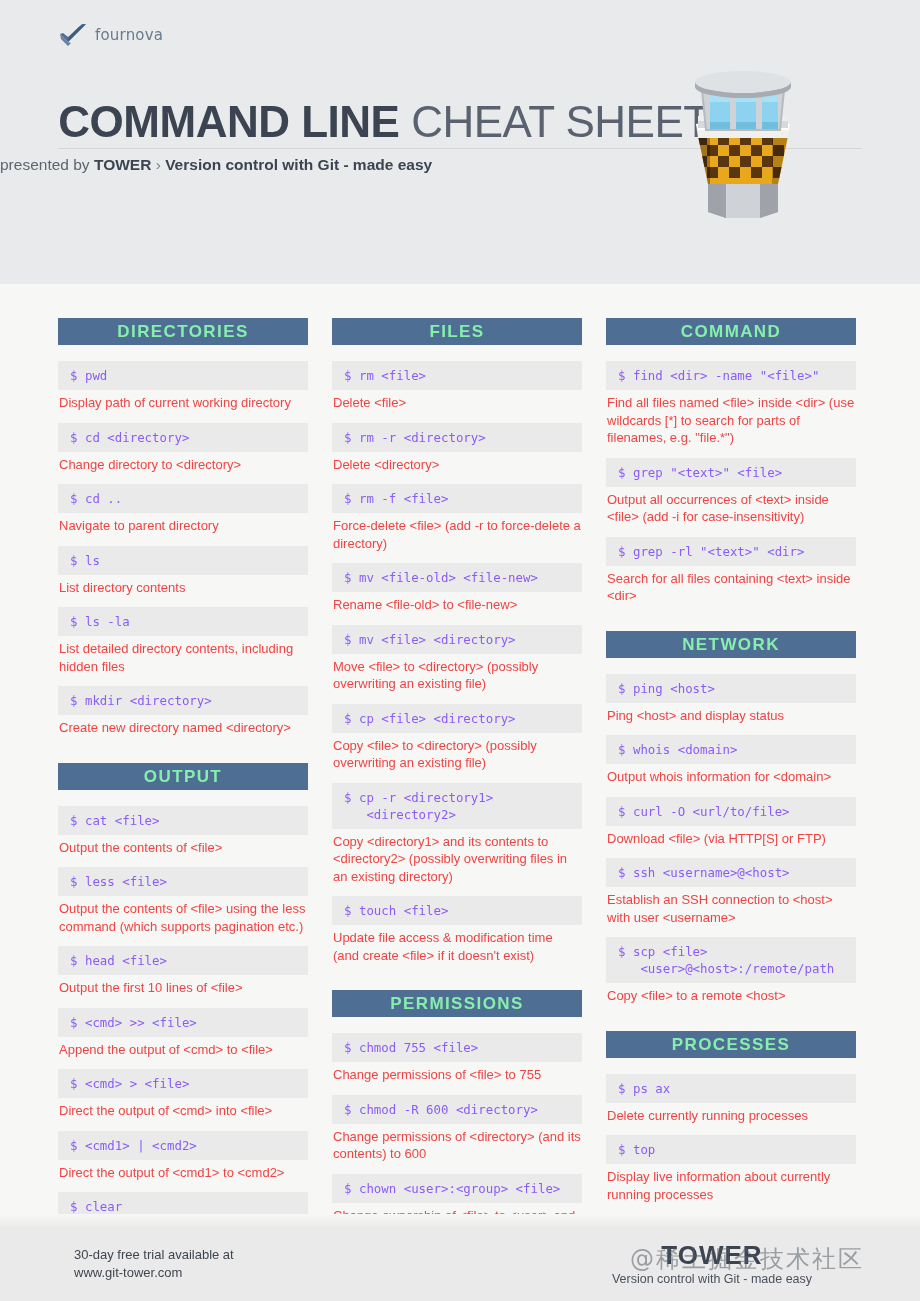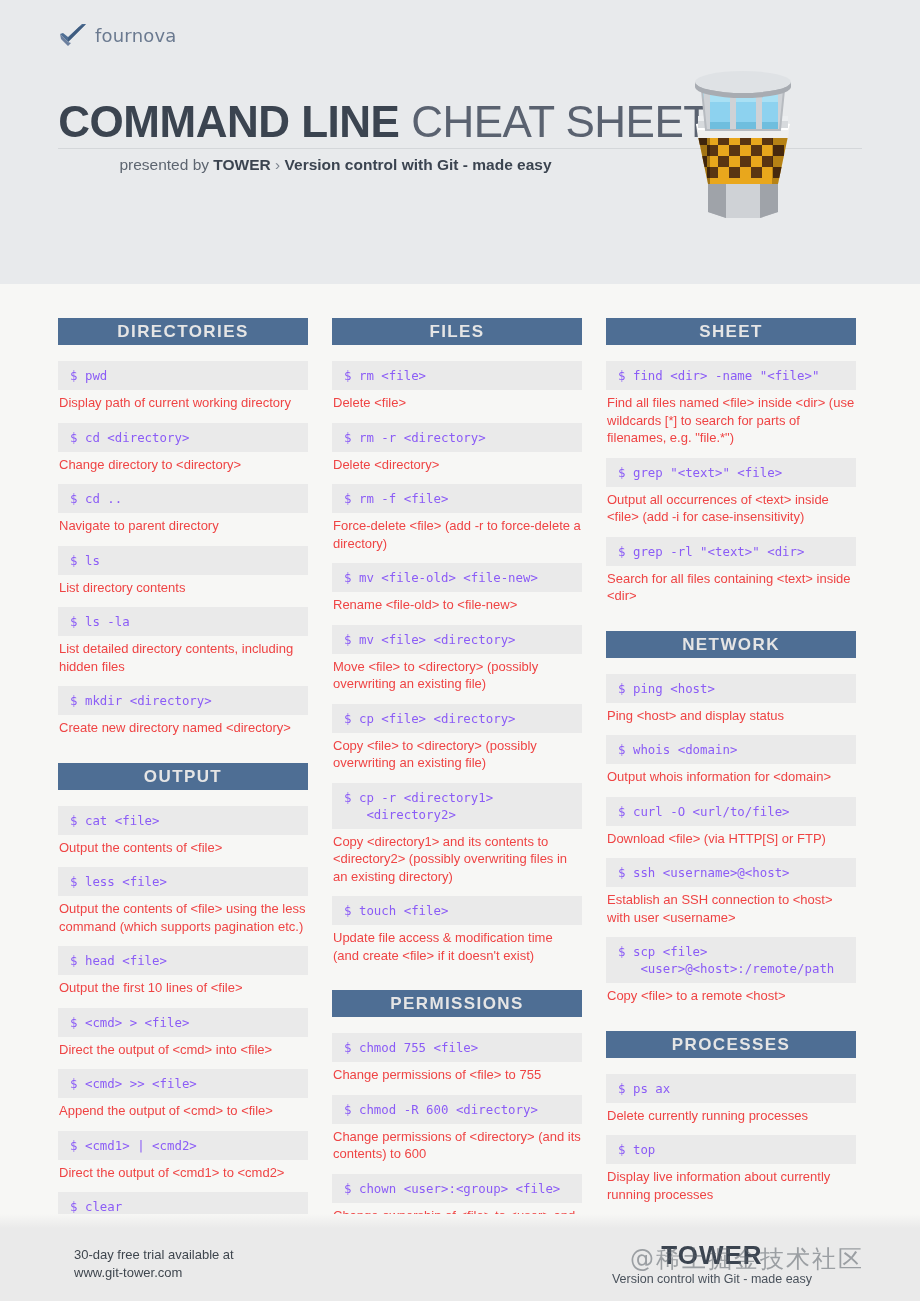--- a/index.html
+++ b/index.html
@@ -31,21 +31,21 @@
   .logo-wrap {
     position: absolute;
     left: 58px;
     top: 22px;
     display: flex;
     align-items: center;
     gap: 7px;
   }
   .logo-mark { width: 30px; height: 26px; display: block; }
   .logo-text {
-    font-size: 18px;
+    font-size: 15px;
     color: #6b7a90;
     letter-spacing: .2px;
     font-family: "DejaVu Sans", sans-serif;
   }
 
   .title-block {
     position: absolute;
     left: 0;
     top: 96px;
     width: 920px;
@@ -71,21 +71,20 @@
     width: 804px;
     height: 1px;
     background: #d4d7da;
   }
 
   .subtitle {
     position: absolute;
     left: 0;
     top: 156px;
     width: 871px;
-    text-align: center;
     padding-right: 200px;
     font-size: 15.5px;
     color: #5d6570;
     white-space: nowrap;
   }
   .subtitle .tower { font-weight: 700; color: #3b4450; }
   .subtitle .chev  { color: #7b838e; }
   .subtitle .tail  { font-weight: 700; color: #3b4450; }
 
   
@@ -105,21 +104,21 @@
     width: 920px;
     height: 930px;
     padding: 34px 58px 0 58px;
     display: flex;
     gap: 24px;
   }
   .col { width: 250px; flex: 0 0 250px; }
 
   .sect-head {
     background: #4e6e94;
-    color: #e5e5e5;
+    color: #86efac;
     text-align: center;
     font-size: 17px;
     font-weight: 700;
     letter-spacing: 1.4px;
     line-height: 27px;
     height: 27px;
     margin-bottom: 16px;
   }
   .sect-head.spaced { margin-top: 26px; }
 
@@ -322,26 +321,26 @@
         </div>
       <div class="entry">
           <div class="cmd">$ less &lt;file&gt;</div>
           <div class="desc">Output the contents of &lt;file&gt; using the less command (which supports pagination etc.)</div>
         </div>
       <div class="entry">
           <div class="cmd">$ head &lt;file&gt;</div>
           <div class="desc">Output the first 10 lines of &lt;file&gt;</div>
         </div>
       <div class="entry">
+          <div class="cmd">$ &lt;cmd&gt; &gt;&gt; &lt;file&gt;</div>
+          <div class="desc">Append the output of &lt;cmd&gt; to &lt;file&gt;</div>
+        </div>
+      <div class="entry">
           <div class="cmd">$ &lt;cmd&gt; &gt; &lt;file&gt;</div>
           <div class="desc">Direct the output of &lt;cmd&gt; into &lt;file&gt;</div>
-        </div>
-      <div class="entry">
-          <div class="cmd">$ &lt;cmd&gt; &gt;&gt; &lt;file&gt;</div>
-          <div class="desc">Append the output of &lt;cmd&gt; to &lt;file&gt;</div>
         </div>
       <div class="entry">
           <div class="cmd">$ &lt;cmd1&gt; | &lt;cmd2&gt;</div>
           <div class="desc">Direct the output of &lt;cmd1&gt; to &lt;cmd2&gt;</div>
         </div>
       <div class="entry">
           <div class="cmd">$ clear</div>
           <div class="desc">Clear the command line window</div>
         </div>
     </div>
@@ -391,21 +390,21 @@
           <div class="cmd">$ chmod -R 600 &lt;directory&gt;</div>
           <div class="desc">Change permissions of &lt;directory&gt; (and its contents) to 600</div>
         </div>
       <div class="entry">
           <div class="cmd">$ chown &lt;user&gt;:&lt;group&gt; &lt;file&gt;</div>
           <div class="desc">Change ownership of &lt;file&gt; to &lt;user&gt; and &lt;group&gt; (add -R to include a directory's contents)</div>
         </div>
     </div>
 
     <div class="col">
-      <div class="sect-head">SHEET</div>
+      <div class="sect-head">COMMAND</div>
       <div class="entry">
           <div class="cmd">$ find &lt;dir&gt; -name "&lt;file&gt;"</div>
           <div class="desc">Find all files named &lt;file&gt; inside &lt;dir&gt; (use wildcards [*] to search for parts of filenames, e.g. "file.*")</div>
         </div>
       <div class="entry">
           <div class="cmd">$ grep "&lt;text&gt;" &lt;file&gt;</div>
           <div class="desc">Output all occurrences of &lt;text&gt; inside &lt;file&gt; (add -i for case-insensitivity)</div>
         </div>
       <div class="entry">
           <div class="cmd">$ grep -rl "&lt;text&gt;" &lt;dir&gt;</div>

